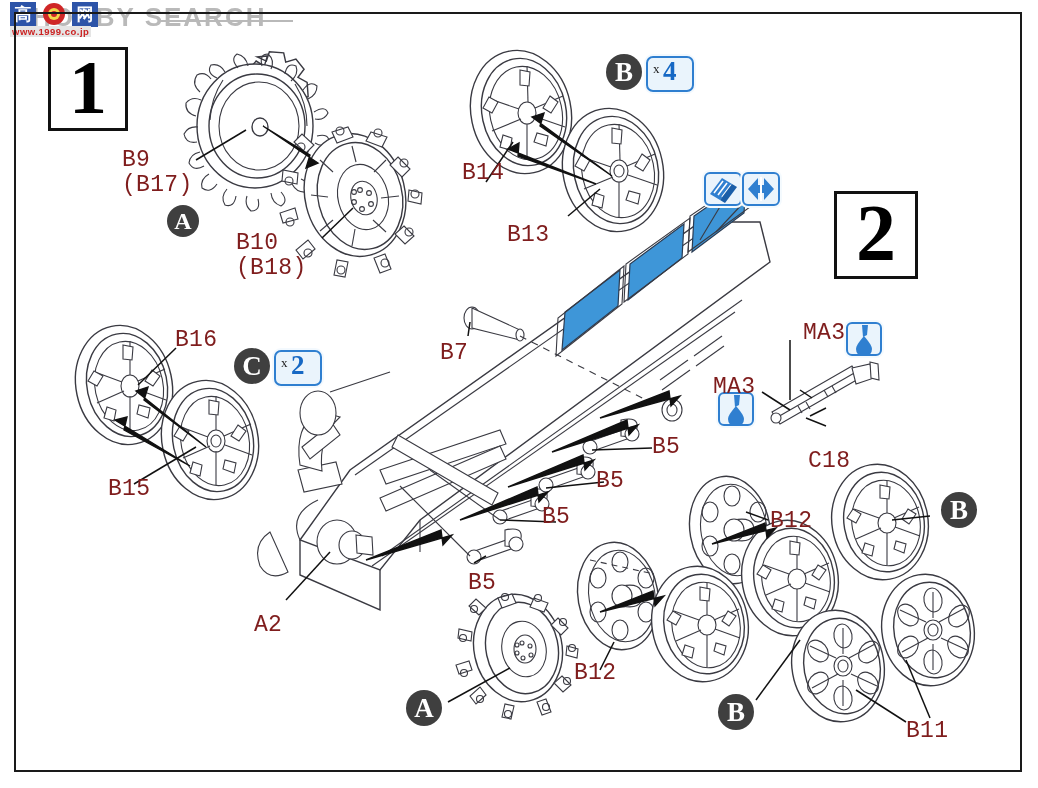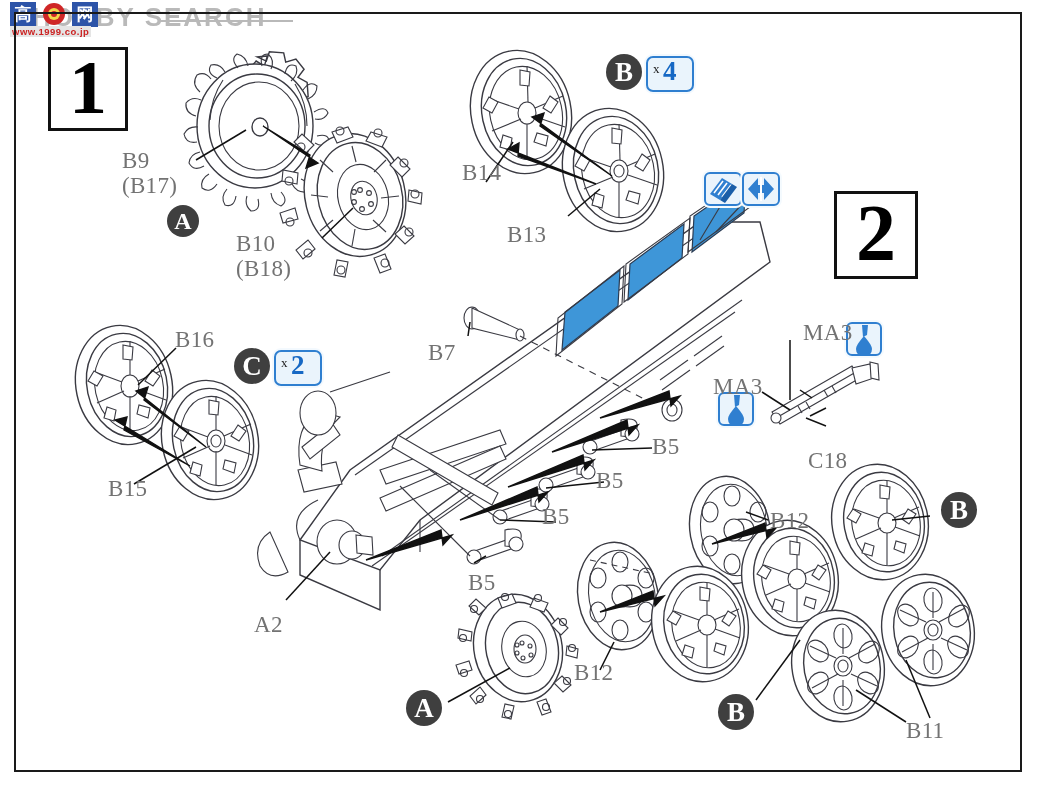--- a/index.html
+++ b/index.html
@@ -41,22 +41,22 @@
 
   
   .xbadge{position:absolute;border:2px solid #2f7fd0;border-radius:7px;
           background:#eaf4fc;box-shadow:0 0 0 2px #f3f9fe;}
   .xbadge .xs{position:absolute;left:5px;top:3px;font-size:13px;color:#1a1a1a;
               font-family:"Liberation Serif",serif;}
   .xbadge .xn{position:absolute;left:15px;top:-2px;font-size:27px;font-weight:700;
               color:#1668c4;font-family:"Liberation Serif",serif;}
 
   
-  .plabel{position:absolute;font-family:Liberation Serif, serif;
-          font-size:23px;color:#737373;white-space:nowrap;letter-spacing:.3px;}
+  .plabel{position:absolute;font-family:Liberation Mono, monospace;
+          font-size:23px;color:#7f1d1d;white-space:nowrap;letter-spacing:.3px;}
   .plabel.two{line-height:25px;}
 
   
   .itile{position:absolute;border:2px solid #2f7fd0;border-radius:6px;
          background:#eaf4fc;box-shadow:0 0 0 2px #f4fafe;overflow:hidden;}
 
   
   .layer{position:absolute;left:0;top:0;width:1038px;height:788px;
          pointer-events:none;}
   .ln{fill:none;stroke:#3a3a42;stroke-width:1.4;}
@@ -641,21 +641,21 @@
 
   <div class="plabel two" style="left:236px;top:231px;">
     <div>B10</div>
     <div>(B18)</div>
   </div>
 
   <div class="plabel" style="left:462px;top:160px;">B14</div>
   <div class="plabel" style="left:507px;top:212px;margin-top:10px;">B13</div>
   <div class="plabel" style="left:175px;top:327px;">B16</div>
   <div class="plabel" style="left:108px;top:476px;">B15</div>
-  <div class="plabel" style="left:428px;top:340px;">B7</div>
+  <div class="plabel" style="left:440px;top:340px;">B7</div>
   <div class="plabel" style="left:803px;top:320px;">MA3</div>
   <div class="plabel" style="left:713px;top:374px;">MA3</div>
   <div class="plabel" style="left:808px;top:448px;">C18</div>
 
   <div class="plabel" style="left:652px;top:434px;">B5</div>
   <div class="plabel" style="left:596px;top:468px;">B5</div>
   <div class="plabel" style="left:542px;top:504px;">B5</div>
   <div class="plabel" style="left:468px;top:570px;">B5</div>
 
   <div class="plabel" style="left:770px;top:508px;">B12</div>

